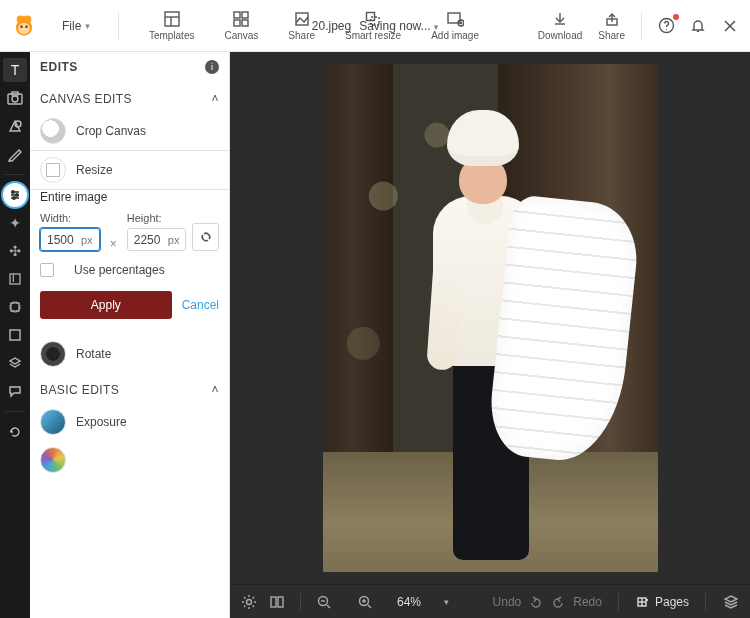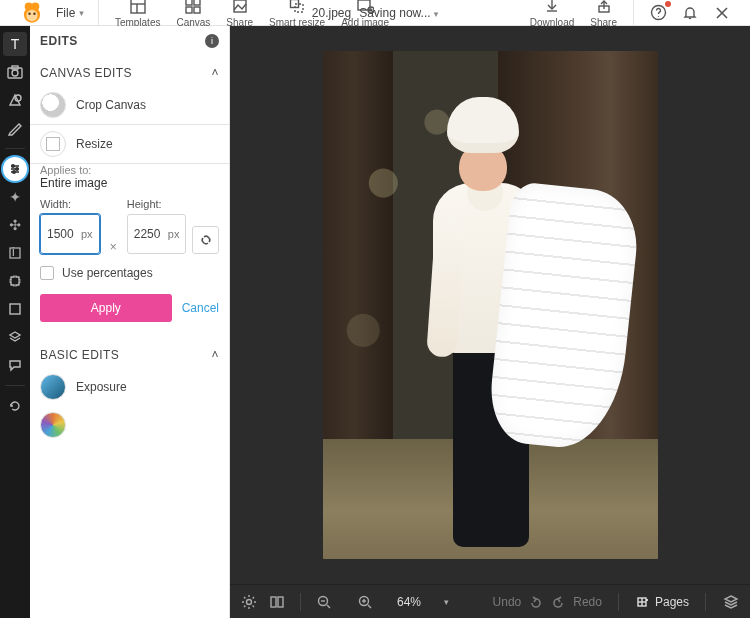--- a/index.html
+++ b/index.html
@@ -5,21 +5,21 @@
   :root {
     --bg:#ffffff; --panel:#fafafa; --line:#e3e3e3; --line2:#d6d6d6;
     --text:#444; --muted:#8a8a8a; --blue:#1e88e5; --accent:#36a0e0;
     --dark:#2c2c2c; --darker:#1a1a1a; --orange:#ff7a00; --red:#e04e3f;
   }
   * { box-sizing:border-box; font-family:"Helvetica Neue",Helvetica,Arial,sans-serif; font-size:12px; color:var(--text); }
   body { margin:0; padding:0; overflow:hidden; }
   #app { width:750px; height:618px; position:relative; display:flex; flex-direction:column; }
 
   
-  .topbar { height:26px; background:#fff; border-bottom:1px solid var(--line); display:flex; align-items:center; padding:0 12px; }
+  .topbar { height:52px; background:#fff; border-bottom:1px solid var(--line); display:flex; align-items:center; padding:0 4px;gap:14px; }
   .logo { width:30px; height:30px; margin:0 3px 0 5px; display:flex; align-items:center;justify-content:center; }
   .logo svg { width:26px; height:26px; }
   .file-menu { display:flex; align-items:center; gap:4px; cursor:pointer; padding:3px 6px; }
   .vline { width:1px; height:28px; background:var(--line); margin:0 8px; }
   .tool-btn { display:flex; flex-direction:column; align-items:center; gap:2px; padding:3px 8px; cursor:pointer; }
   .tool-btn .ti { width:18px; height:18px; display:flex; align-items:center;justify-content:center; color:#555; }
   .tool-btn span { font-size:10px; color:#555; }
   .doc-title { position:absolute; left:50%; transform:translateX(-50%); display:flex; gap:8px; align-items:center; }
   .doc-title .sav { color:var(--muted); font-size:11px; }
   .chev { font-size:9px; color:#888; }
@@ -55,32 +55,32 @@
   .hintbox .hic { flex-shrink:0; width:22px; color:#888; display:flex; align-items:flex-start; justify-content:center; font-size:16px;}
   .hintbox .txt { font-size:11.5px; line-height:1.45; color:#5a5a5a; }
   .hintbox .txt a { color:var(--accent); cursor:pointer; }
 
   .formarea { padding:0 10px; }
   .applies { font-size:11px; color:#888; }
   .applies-val { font-size:12px; color:#333; margin-bottom:8px; }
   .dim-row { display:flex; align-items:flex-end; gap:6px; }
   .dim-col { display:flex; flex-direction:column; gap:4px; flex:1; }
   .dim-col label { font-size:11px; color:#555; }
-  .dimbox { display:flex; align-items:center; border:1px solid var(--line2); border-radius:3px; height:40px; padding:0 6px; }
+  .dimbox { display:flex; align-items:center; border:1px solid var(--line2); border-radius:3px; height:23px; padding:0 6px; }
   .dimbox.focus { border-color:#2f80c8; box-shadow:0 0 0 1px #2f80c8; }
   .dimbox input { border:none; outline:none; width:34px; font-size:12px; padding:0; }
   .dimbox .u { font-size:11px; color:#777; }
   .xch { width:16px; text-align:center; color:#888; }
   .linkbtn { width:28px; height:28px; border:1px solid var(--line2); border-radius:3px; display:flex; align-items:center;justify-content:center; cursor:pointer; font-size:14px; color:#555; }
 
-  .chk { display:flex; align-items:center; gap:8px; padding:12px 10px 14px; }
+  .chk { display:flex; align-items:center; gap:20px; padding:12px 10px 14px; }
   .chk .box { width:14px; height:14px; border:1px solid #bbb; border-radius:2px; }
 
   .btn-row { display:flex; gap:10px; padding:0 10px 16px; align-items:center;}
-  .btn-primary { flex:1; background:#ec4899; color:#fff; text-align:center; padding:7px 0; border-radius:3px; cursor:pointer; font-size:12px; }
+  .btn-primary { flex:1; background:#7f1d1d; color:#fff; text-align:center; padding:7px 0; border-radius:3px; cursor:pointer; font-size:12px; }
   .btn-link { color:var(--accent); cursor:pointer; font-size:12px; }
 
   .auto-adj { margin:6px 10px; border:1px solid var(--line); text-align:center; padding:7px; cursor:pointer; font-size:12px; border-radius:2px; }
 
   .canvas { flex:1; background:var(--dark); position:relative; display:flex; flex-direction:column; }
   .stage { flex:1; display:flex; align-items:center; justify-content:center; overflow:hidden; }
   .photo { width:335px; height:508px; background:#3a372e; position:relative; overflow:hidden; border-radius:1px; }
   
   .photo .trunk { position:absolute; right:0; top:0; width:160px; height:100%; background:linear-gradient(90deg,#2c221a 0%, #463629 40%, #5a4838 70%, #3b2d21 100%); }
   .photo .trunk.l { left:-60px; right:auto; width:130px; filter:brightness(0.7);}
@@ -322,21 +322,20 @@
           <div class="thumb crop"></div>
           <span>Crop Canvas</span>
         </div>
         <div class="lrow active">
           <div class="thumb resize"></div>
           <span>Resize</span>
         </div>
 
 
         <div class="formarea">
-          <div class="applies">Applies to:</div>
           <div class="applies-val">Entire image</div>
 
           <div class="dim-row">
             <div class="dim-col">
               <label>Width:</label>
               <div class="dimbox focus">
                 <input value="1500" style="">
                 <span class="u">px</span>
               </div>
             </div>
@@ -360,20 +359,24 @@
         <div class="chk">
           <div class="box"></div>
           <span>Use percentages</span>
         </div>
 
         <div class="btn-row">
           <div class="btn-primary">Apply</div>
           <div class="btn-link">Cancel</div>
         </div>
 
+        <div class="lrow">
+          <div class="thumb" style="background:radial-gradient(circle,#222 0 40%,#444 41% 70%,#222 71%);"></div>
+          <span>Rotate</span>
+        </div>
 
         <div class="sec-title">
           <span>BASIC EDITS</span>
           <span class="arr">˄</span>
         </div>
 
 
         <div class="lrow">
           <div class="thumb" style="background:linear-gradient(135deg,#5fb7e6,#1a5a7a);"></div>
           <span>Exposure</span>

